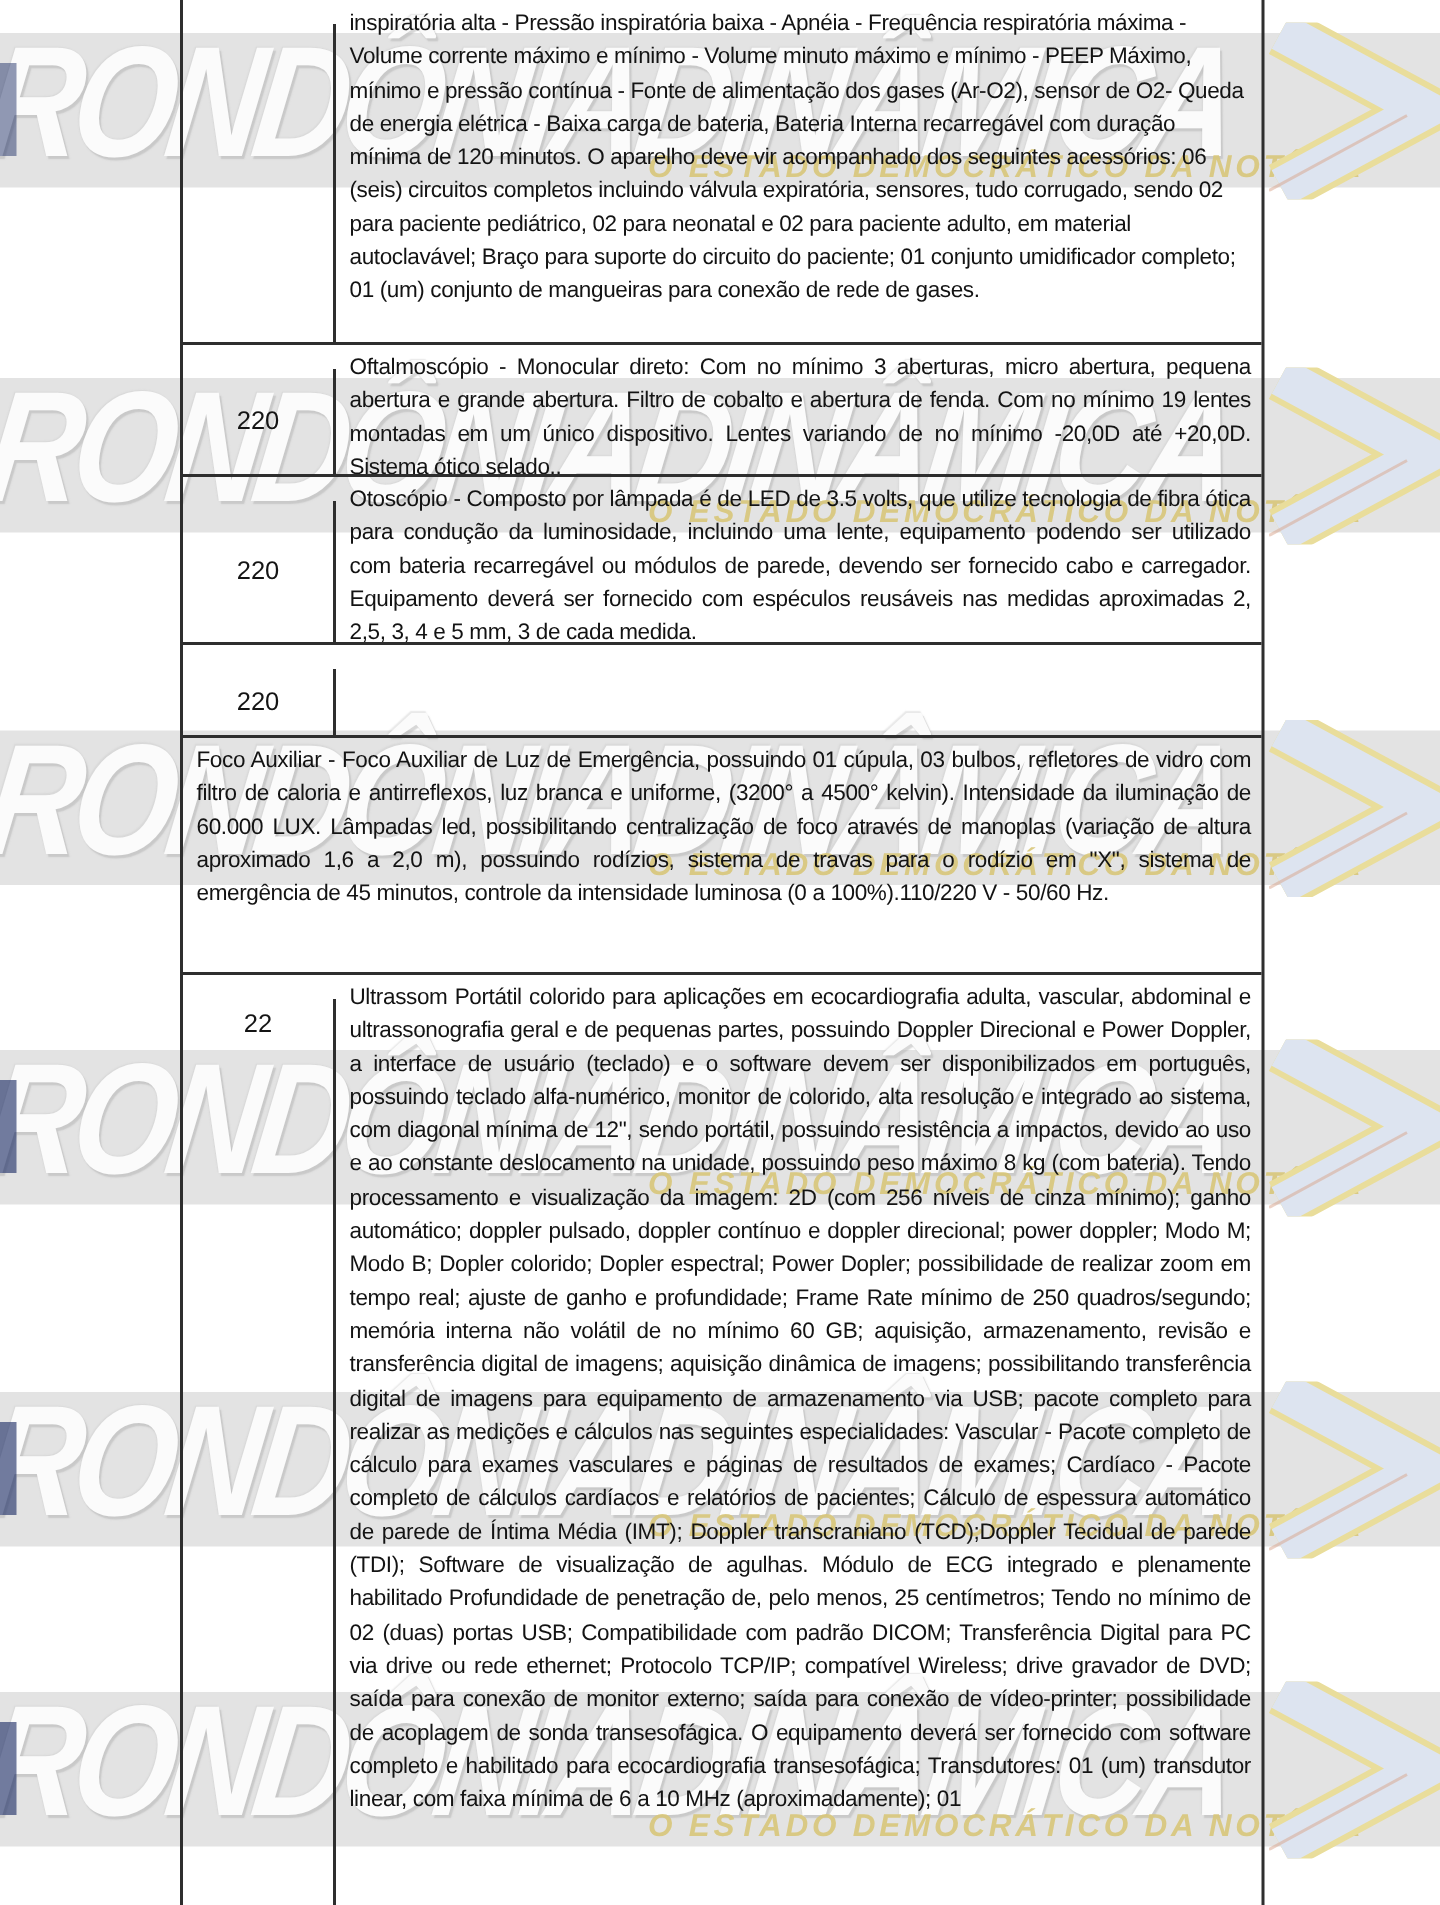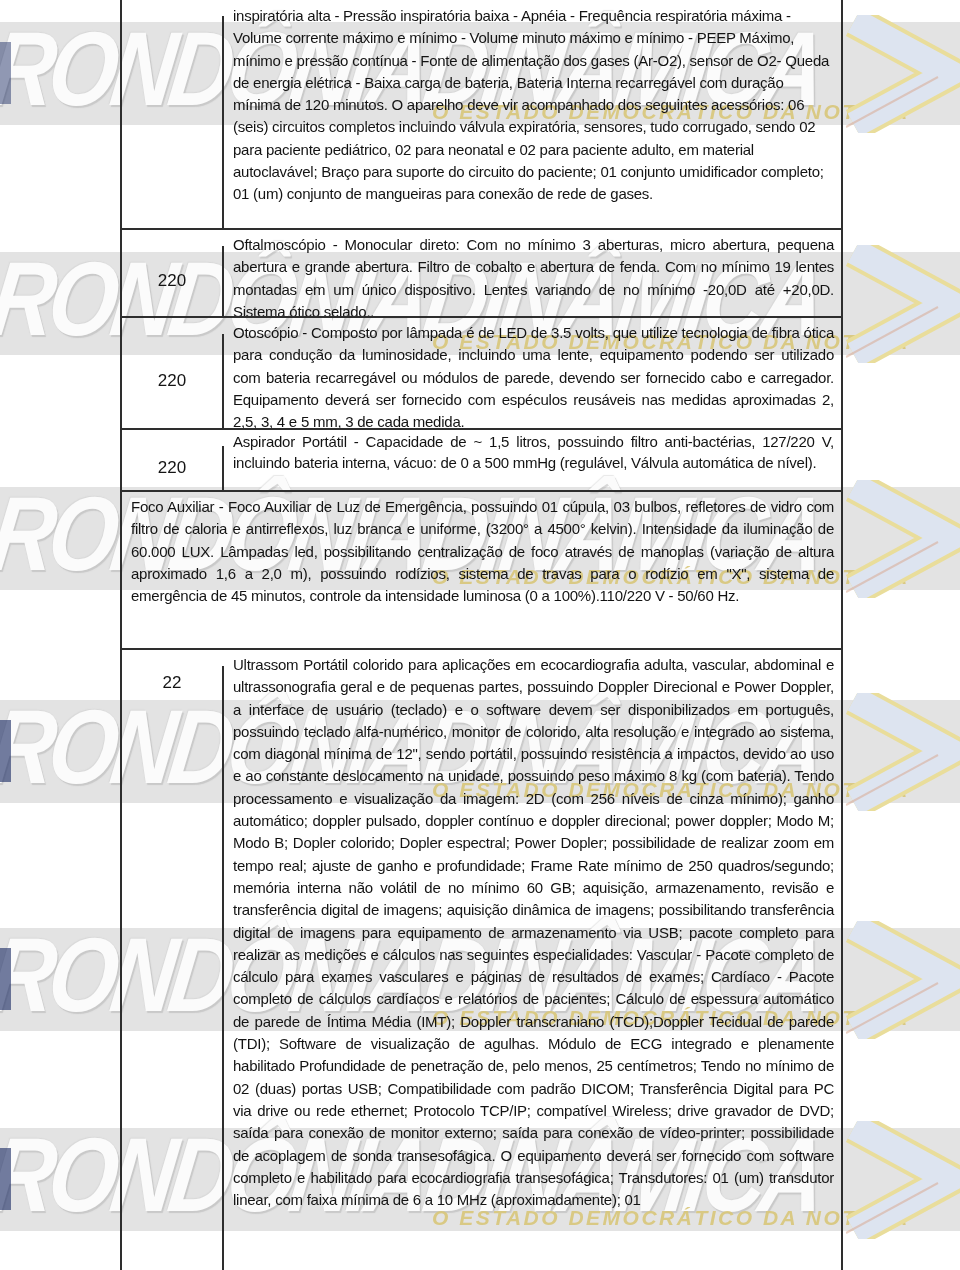--- a/index.html
+++ b/index.html
@@ -146,21 +146,20 @@
       <div class="desc">Oftalmoscópio - Monocular direto: Com no mínimo 3 aberturas, micro abertura, pequena abertura e grande abertura. Filtro de cobalto e abertura de fenda. Com no mínimo 19 lentes montadas em um único dispositivo. Lentes variando de no mínimo -20,0D até +20,0D. Sistema ótico selado..</div>
     </div>
 
     <div class="row r2">
       <div class="qty">220</div>
       <div class="desc">Otoscópio - Composto por lâmpada é de LED de 3.5 volts, que utilize tecnologia de fibra ótica para  condução da luminosidade, incluindo uma lente, equipamento podendo ser utilizado com bateria recarregável ou  módulos de parede, devendo ser fornecido cabo e carregador. Equipamento deverá ser fornecido com espéculos reusáveis  nas medidas  aproximadas 2, 2,5, 3, 4 e 5 mm, 3 de cada medida.</div>
     </div>
 
     <div class="row r3">
       <div class="qty">220</div>
-      <div class="desc">Aspirador Portátil - Capacidade  de ~ 1,5 litros, possuindo filtro anti-bactérias, 127/220 V,  incluindo bateria interna, vácuo: de 0 a 500 mmHg (regulável, Válvula automática de nível).</div>
     </div>
 
     <div class="row r4">
       <div class="desc">Foco Auxiliar - Foco Auxiliar de Luz de Emergência, possuindo 01 cúpula, 03 bulbos, refletores de vidro com filtro de caloria e antirreflexos, luz branca e uniforme, (3200° a 4500° kelvin). Intensidade da iluminação de 60.000 LUX. Lâmpadas led, possibilitando centralização de foco através de manoplas (variação de altura aproximado 1,6 a 2,0 m),  possuindo rodízios,  sistema de travas para o rodízio em "X", sistema de emergência de 45 minutos, controle da intensidade luminosa (0 a 100%).110/220 V - 50/60 Hz.</div>
     </div>
 
     <div class="row r5">
       <div class="qty">22</div>
       <div class="desc">Ultrassom Portátil  colorido para aplicações em ecocardiografia adulta, vascular, abdominal e ultrassonografia geral e de pequenas partes, possuindo  Doppler Direcional  e Power Doppler, a interface de usuário (teclado) e o software devem ser disponibilizados em português, possuindo teclado alfa-numérico, monitor de colorido, alta resolução e integrado ao sistema, com diagonal mínima de 12", sendo portátil, possuindo resistência a impactos, devido ao uso e ao constante deslocamento na unidade, possuindo  peso máximo 8 kg (com bateria). Tendo processamento e visualização da imagem:  2D (com 256 níveis de cinza mínimo); ganho automático; doppler pulsado, doppler contínuo e doppler direcional; power doppler;  Modo M; Modo B; Dopler colorido; Dopler espectral; Power Dopler; possibilidade  de realizar zoom em tempo real; ajuste de ganho e profundidade; Frame Rate mínimo de 250 quadros/segundo; memória interna não volátil de no mínimo 60 GB; aquisição, armazenamento, revisão e transferência digital de imagens; aquisição dinâmica de imagens; possibilitando transferência digital de imagens para  equipamento de armazenamento via  USB; pacote completo para realizar as medições e cálculos nas seguintes especialidades: Vascular - Pacote completo de cálculo para exames vasculares e páginas de resultados de exames; Cardíaco - Pacote completo de cálculos cardíacos e relatórios de pacientes; Cálculo de espessura automático de parede de Íntima Média (IMT); Doppler transcraniano (TCD);Doppler Tecidual de parede (TDI); Software de visualização de agulhas. Módulo de ECG integrado e plenamente habilitado Profundidade de penetração de, pelo menos, 25 centímetros; Tendo  no mínimo de 02 (duas) portas USB; Compatibilidade com padrão DICOM; Transferência Digital para PC via drive  ou rede ethernet; Protocolo TCP/IP; compatível Wireless;  drive gravador de DVD; saída para conexão de monitor externo; saída para conexão de vídeo-printer; possibilidade de acoplagem de sonda transesofágica. O equipamento deverá  ser fornecido com software completo e habilitado para ecocardiografia transesofágica; Transdutores: 01 (um) transdutor linear, com faixa mínima de 6 a 10 MHz (aproximadamente); 01</div>
     </div>

